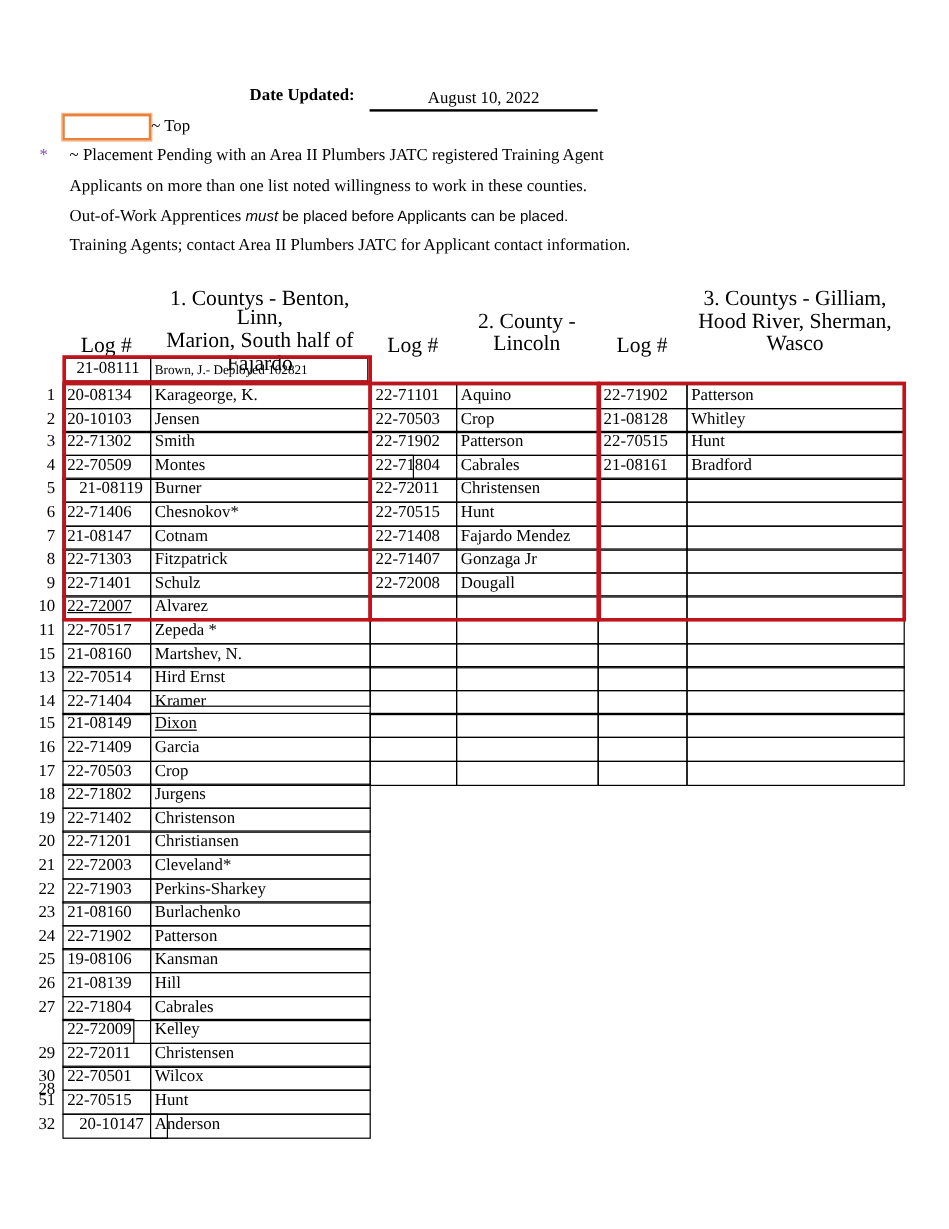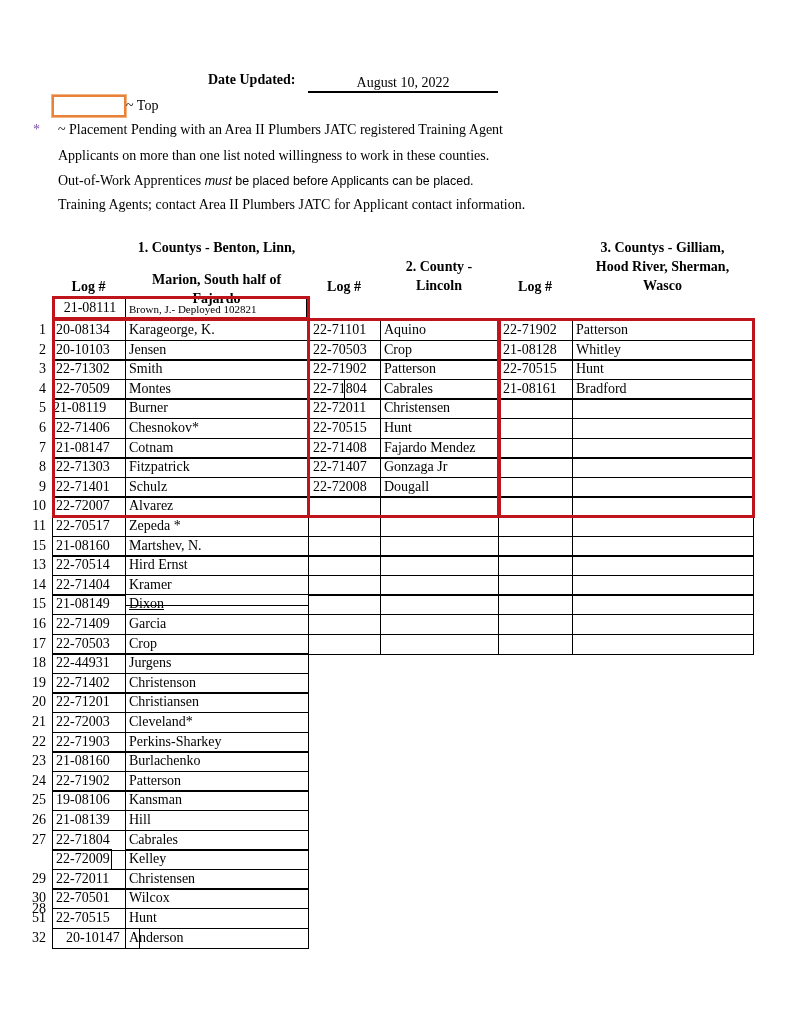--- a/index.html
+++ b/index.html
@@ -6,21 +6,21 @@
   body { width:791px; height:1024px; position:relative; overflow:hidden;
          font-family:"Liberation Serif", "DejaVu Serif", serif; color:#000; }
   .abs { position:absolute; }
   .date-label { left:208px; top:72px; font-weight:bold; font-size:14px; }
   .date-line { left:308px; top:74px; width:190px; height:17px; border-bottom:2px solid #000; text-align:center; font-size:14px; line-height:17px; }
   .top-box { left:52px; top:95px; width:70px; height:18px; border:2px solid #e8823a; box-shadow:0 0 0 1px #f4b383; background:#fff; }
   .top-label { left:126px; top:98px; font-size:14px; }
   .asterisk { left:33px; top:122px; font-size:14px; color:#7a4fa8; }
   .note { left:58px; font-size:14px; white-space:nowrap; }
   .note-sans { font-family:"Liberation Sans", "DejaVu Sans", sans-serif; font-size:12.5px; }
-  .hdr { font-weight:bold; font-size:14px; text-align:center; line-height:16px; }
+  .hdr { font-weight:normal; font-size:18px; text-align:center; line-height:16px; }
   .cell { position:absolute; box-sizing:border-box; font-size:14px; line-height:18px; white-space:nowrap; overflow:hidden; border:1px solid #000; }
   .rownum { position:absolute; width:22px; text-align:right; font-size:14px; line-height:19px; }
   .red-box { position:absolute; box-sizing:border-box; border:3px solid #c0141c; pointer-events:none; }
   .brown-name { font-size:11px; }
 </style>
 </head>
 <body>
 
 <div class="abs date-label">Date Updated:</div>
 <div class="abs date-line">August 10, 2022</div>
@@ -29,21 +29,21 @@
 <div class="abs top-label">~ Top</div>
 <div class="abs asterisk">*</div>
 <div class="abs note" style="top:122px;">~ Placement Pending with an Area II Plumbers JATC registered Training Agent</div>
 <div class="abs note" style="top:148px;">Applicants on more than one list noted willingness to work in these counties.</div>
 <div class="abs note" style="top:173px;"><span>Out-of-Work Apprentices </span><span class="note-sans" style="font-style:italic;font-family:'Liberation Sans',sans-serif;">must</span><span class="note-sans"> be placed before Applicants can be placed.</span></div>
 <div class="abs note" style="top:197px;">Training Agents; contact Area II Plumbers JATC for Applicant contact information.</div>
 
 <div class="abs hdr" style="left:52px;top:279px;width:73px;">Log #</div>
 <div class="abs hdr" style="left:125px;top:240px;width:183px;">
   <div>1. Countys - Benton, Linn,</div>
-  <div style="margin-top:16px;text-align:center;">Marion, South half of</div>
+  <div style="margin-top:3px;text-align:center;">Marion, South half of</div>
   <div style="margin-top:3px;">Fajardo</div>
 </div>
 <div class="abs hdr" style="left:308px;top:279px;width:72px;">Log #</div>
 <div class="abs hdr" style="left:380px;top:259px;width:118px;">
   <div>2. County -</div>
   <div style="margin-top:3px;">Lincoln</div>
 </div>
 <div class="abs hdr" style="left:498px;top:279px;width:74px;">Log #</div>
 <div class="abs hdr" style="left:572px;top:240px;width:181px;">
   <div>3. Countys - Gilliam,</div>
@@ -58,60 +58,60 @@
     <div class="rownum" style="left:24px;top:340px;">2</div>
     <div class="cell" style="left:52px;top:340px;width:74px;height:21px;padding-left:3px;">20-10103</div>
     <div class="cell" style="left:125px;top:340px;width:184px;height:21px;padding-left:3px;">Jensen</div>
     <div class="rownum" style="left:24px;top:359px;">3</div>
     <div class="cell" style="left:52px;top:359px;width:74px;height:21px;padding-left:3px;">22-71302</div>
     <div class="cell" style="left:125px;top:359px;width:184px;height:21px;padding-left:3px;">Smith</div>
     <div class="rownum" style="left:24px;top:379px;">4</div>
     <div class="cell" style="left:52px;top:379px;width:74px;height:21px;padding-left:3px;">22-70509</div>
     <div class="cell" style="left:125px;top:379px;width:220px;height:21px;padding-left:3px;">Montes</div>
     <div class="rownum" style="left:24px;top:398px;">5</div>
-    <div class="cell" style="left:52px;top:398px;width:74px;height:21px;padding-left:0;">21-08119</div>
+    <div class="cell" style="left:52px;top:398px;width:74px;height:21px;padding-left:13px;">21-08119</div>
     <div class="cell" style="left:125px;top:398px;width:184px;height:21px;padding-left:3px;">Burner</div>
     <div class="rownum" style="left:24px;top:418px;">6</div>
     <div class="cell" style="left:52px;top:418px;width:74px;height:21px;padding-left:3px;">22-71406</div>
     <div class="cell" style="left:125px;top:418px;width:184px;height:21px;padding-left:3px;">Chesnokov*</div>
     <div class="rownum" style="left:24px;top:438px;">7</div>
     <div class="cell" style="left:52px;top:438px;width:74px;height:21px;padding-left:3px;">21-08147</div>
     <div class="cell" style="left:125px;top:438px;width:184px;height:21px;padding-left:3px;">Cotnam</div>
     <div class="rownum" style="left:24px;top:457px;">8</div>
     <div class="cell" style="left:52px;top:457px;width:74px;height:21px;padding-left:3px;">22-71303</div>
     <div class="cell" style="left:125px;top:457px;width:184px;height:21px;padding-left:3px;">Fitzpatrick</div>
     <div class="rownum" style="left:24px;top:477px;">9</div>
     <div class="cell" style="left:52px;top:477px;width:74px;height:21px;padding-left:3px;">22-71401</div>
     <div class="cell" style="left:125px;top:477px;width:184px;height:21px;padding-left:3px;">Schulz</div>
     <div class="rownum" style="left:24px;top:496px;">10</div>
-    <div class="cell" style="left:52px;top:496px;width:74px;height:21px;padding-left:3px;">22-72007</div>
+    <div class="cell" style="left:52px;top:496px;width:74px;height:21px;padding-left:3px;text-decoration:underline;">22-72007</div>
     <div class="cell" style="left:125px;top:496px;width:184px;height:21px;padding-left:3px;">Alvarez</div>
     <div class="rownum" style="left:24px;top:516px;">11</div>
     <div class="cell" style="left:52px;top:516px;width:74px;height:21px;padding-left:3px;">22-70517</div>
     <div class="cell" style="left:125px;top:516px;width:184px;height:21px;padding-left:3px;">Zepeda *</div>
     <div class="rownum" style="left:24px;top:536px;">15</div>
     <div class="cell" style="left:52px;top:536px;width:74px;height:21px;padding-left:3px;">21-08160</div>
     <div class="cell" style="left:125px;top:536px;width:184px;height:21px;padding-left:3px;">Martshev, N.</div>
     <div class="rownum" style="left:24px;top:555px;">13</div>
     <div class="cell" style="left:52px;top:555px;width:74px;height:21px;padding-left:3px;">22-70514</div>
     <div class="cell" style="left:125px;top:555px;width:184px;height:21px;padding-left:3px;">Hird Ernst</div>
     <div class="rownum" style="left:24px;top:575px;">14</div>
     <div class="cell" style="left:52px;top:575px;width:74px;height:21px;padding-left:3px;">22-71404</div>
-    <div class="cell" style="left:125px;top:575px;width:184px;height:31px;padding-left:3px;">Kramer</div>
+    <div class="cell" style="left:125px;top:575px;width:184px;height:14px;padding-left:3px;">Kramer</div>
     <div class="rownum" style="left:24px;top:594px;">15</div>
     <div class="cell" style="left:52px;top:594px;width:74px;height:21px;padding-left:3px;">21-08149</div>
     <div class="cell" style="left:125px;top:594px;width:184px;height:21px;padding-left:3px;text-decoration:underline;">Dixon</div>
     <div class="rownum" style="left:24px;top:614px;">16</div>
     <div class="cell" style="left:52px;top:614px;width:74px;height:21px;padding-left:3px;">22-71409</div>
     <div class="cell" style="left:125px;top:614px;width:184px;height:21px;padding-left:3px;">Garcia</div>
     <div class="rownum" style="left:24px;top:634px;">17</div>
     <div class="cell" style="left:52px;top:634px;width:74px;height:21px;padding-left:3px;">22-70503</div>
     <div class="cell" style="left:125px;top:634px;width:184px;height:21px;padding-left:3px;">Crop</div>
     <div class="rownum" style="left:24px;top:653px;">18</div>
-    <div class="cell" style="left:52px;top:653px;width:74px;height:21px;padding-left:3px;">22-44931</div>
+    <div class="cell" style="left:52px;top:653px;width:74px;height:21px;padding-left:3px;">22-71802</div>
     <div class="cell" style="left:125px;top:653px;width:184px;height:21px;padding-left:3px;">Jurgens</div>
     <div class="rownum" style="left:24px;top:673px;">19</div>
     <div class="cell" style="left:52px;top:673px;width:74px;height:21px;padding-left:3px;">22-71402</div>
     <div class="cell" style="left:125px;top:673px;width:184px;height:21px;padding-left:3px;">Christenson</div>
     <div class="rownum" style="left:24px;top:692px;">20</div>
     <div class="cell" style="left:52px;top:692px;width:74px;height:21px;padding-left:3px;">22-71201</div>
     <div class="cell" style="left:125px;top:692px;width:184px;height:21px;padding-left:3px;">Christiansen</div>
     <div class="rownum" style="left:24px;top:712px;">21</div>
     <div class="cell" style="left:52px;top:712px;width:74px;height:21px;padding-left:3px;">22-72003</div>
     <div class="cell" style="left:125px;top:712px;width:184px;height:21px;padding-left:3px;">Cleveland*</div>

